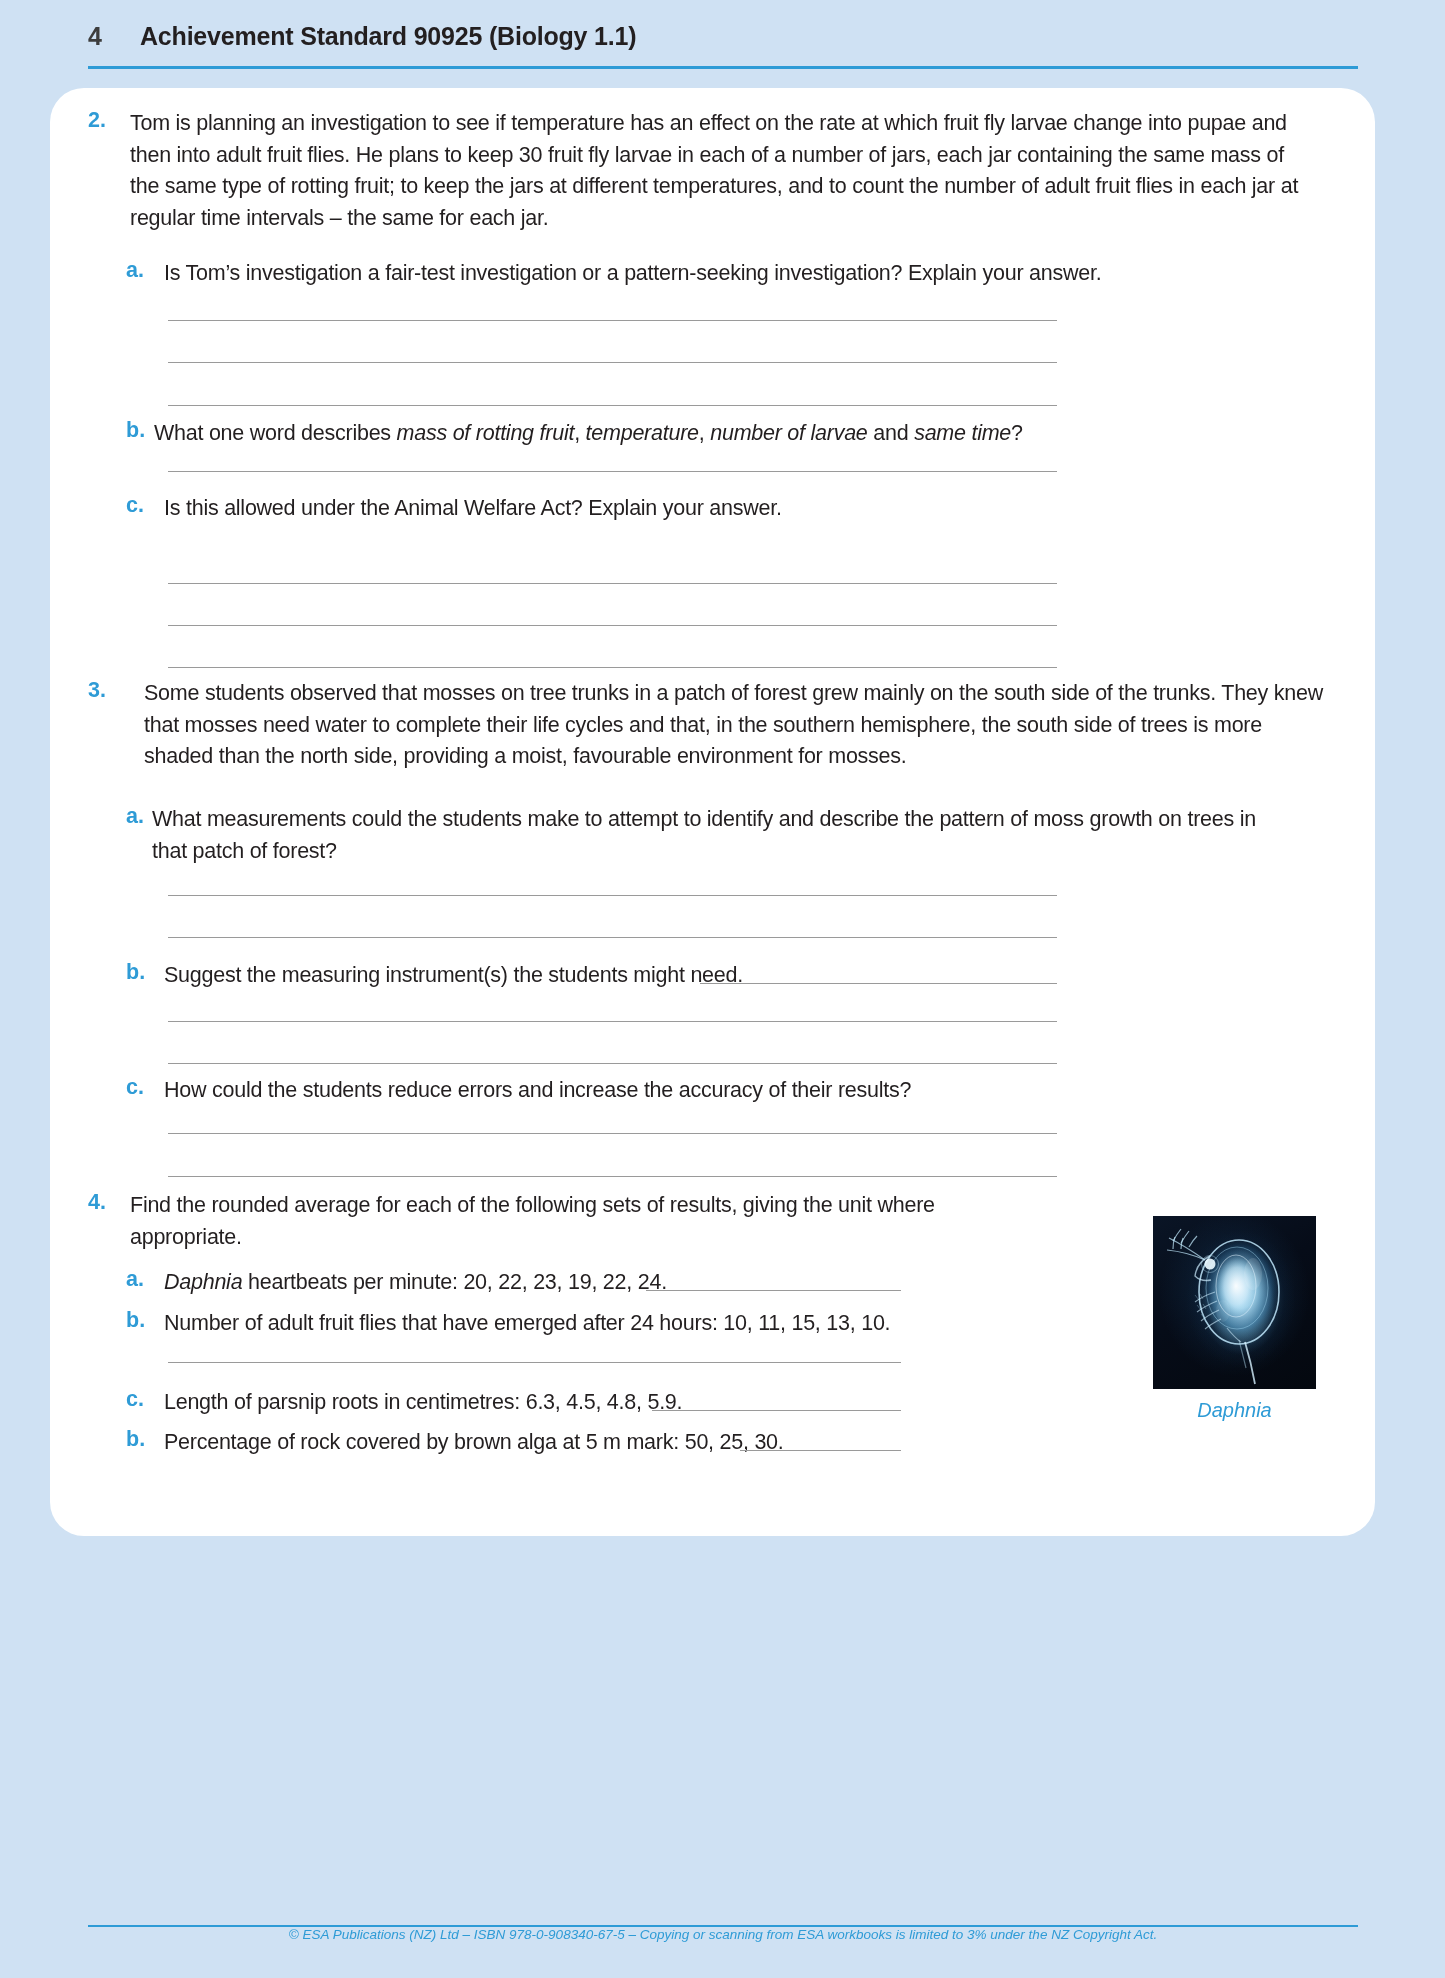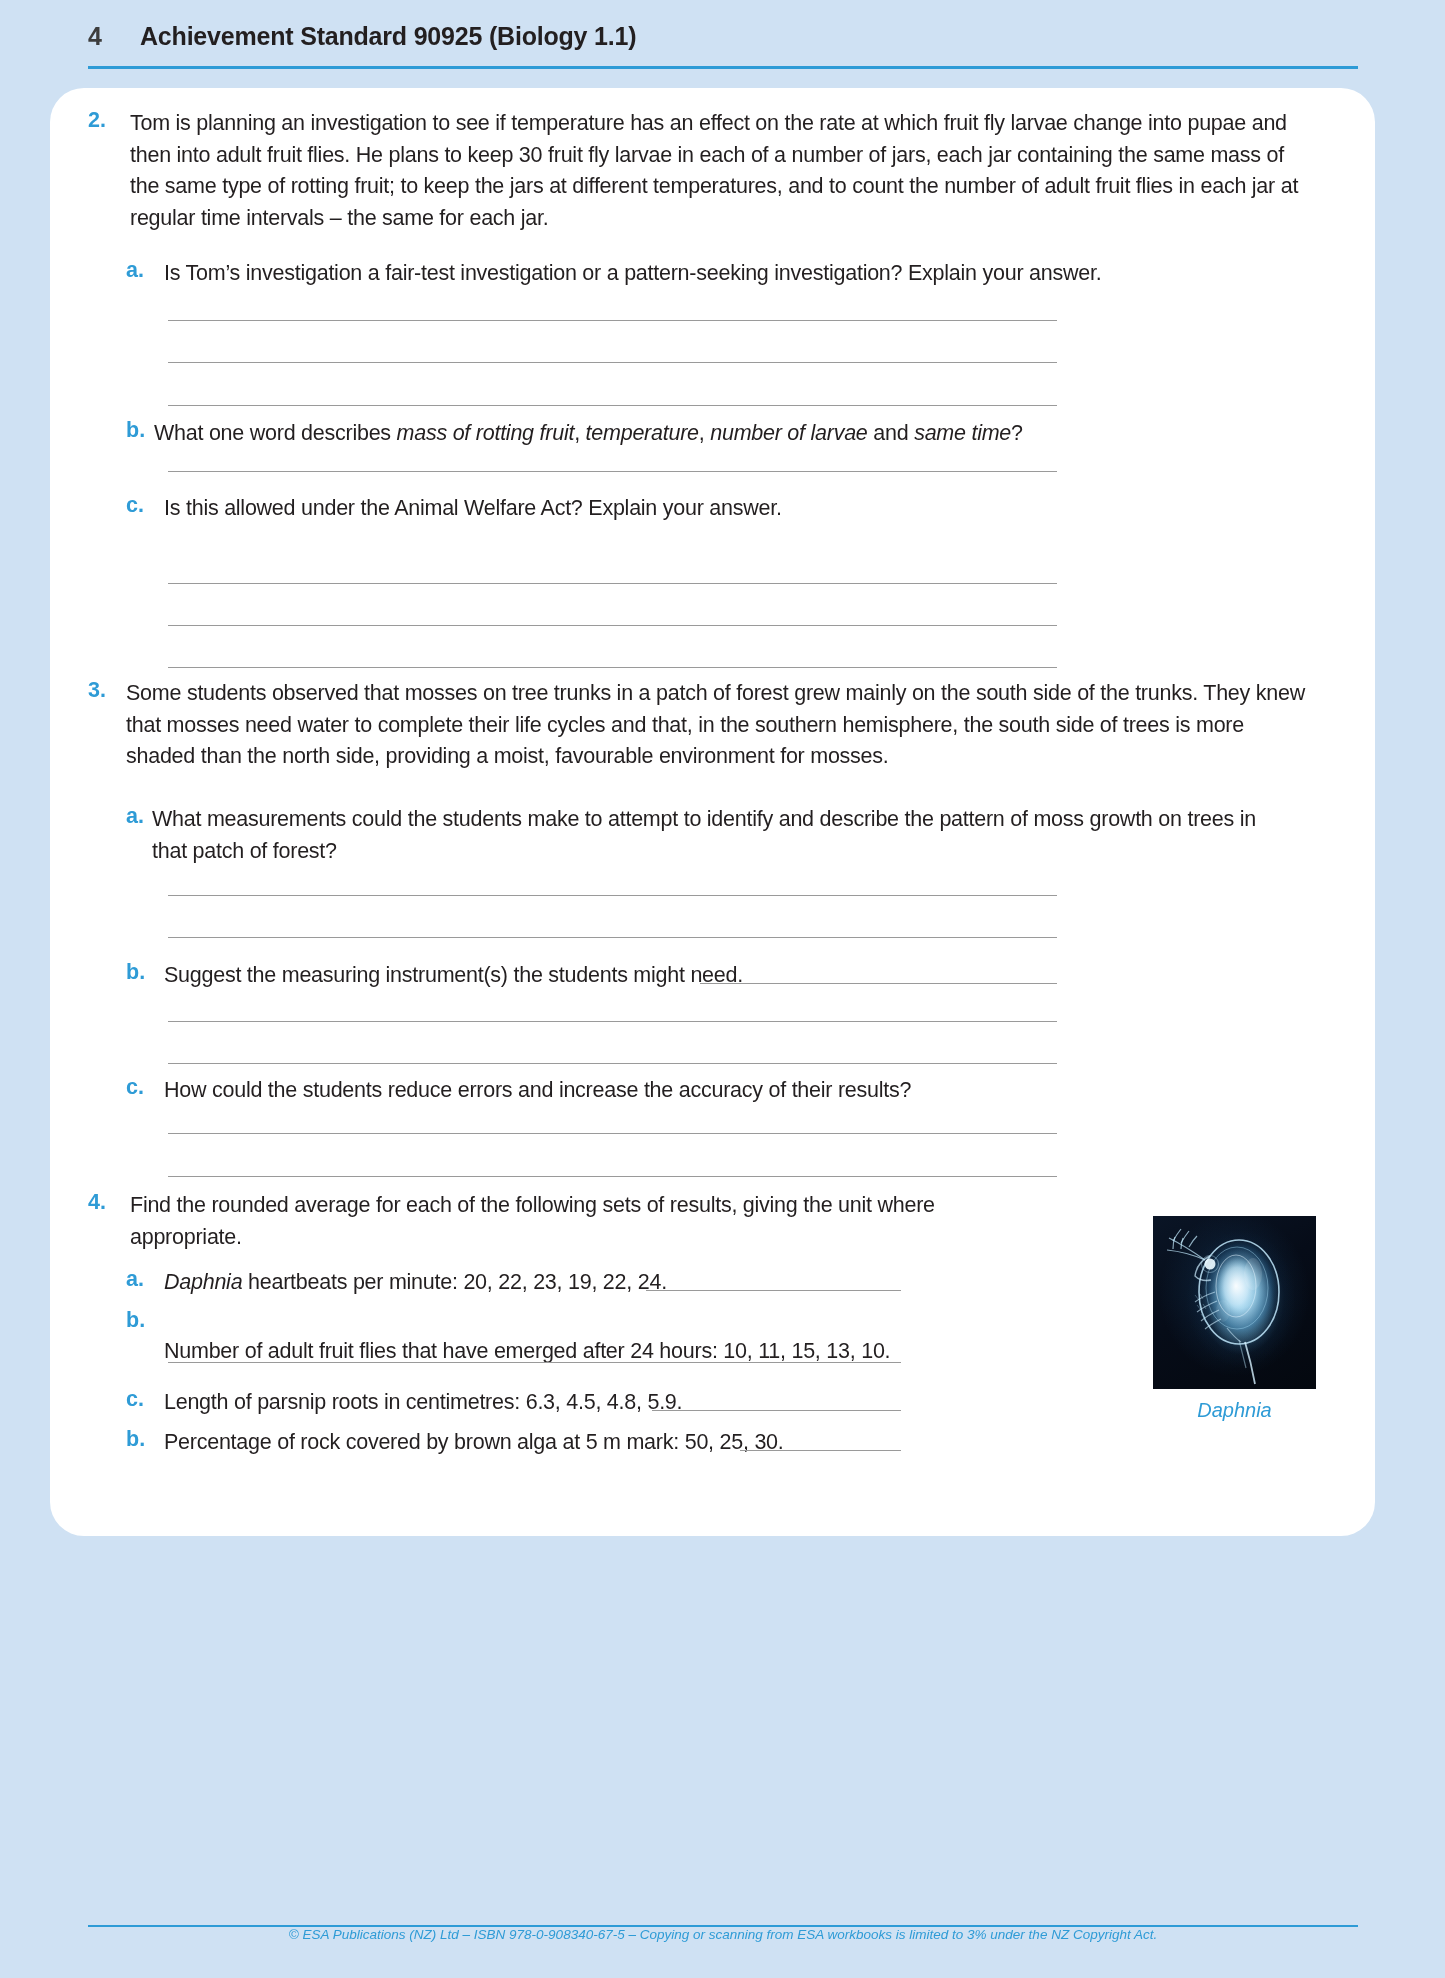--- a/index.html
+++ b/index.html
@@ -133,21 +133,21 @@
 <div class="q-block" style="left:126px; top:493px; width:1200px;">
   <span class="subnum" style="left:0; top:0;">c.</span>
   <div class="qtext" style="margin-left:38px; width:1150px;">Is this allowed under the Animal Welfare Act? Explain your answer.</div>
 </div>
 <div class="rule" style="left:168px; top:583px; width:889px;"></div>
 <div class="rule" style="left:168px; top:625px; width:889px;"></div>
 <div class="rule" style="left:168px; top:667px; width:889px;"></div>
 
 <div class="q-block" style="left:88px; top:678px; width:1235px;">
   <span class="qnum" style="left:0; top:0;">3.</span>
-  <div class="qtext" style="margin-left:38px; width:1188px;">Some students observed that mosses on tree trunks in a patch of forest grew mainly on the south side of the trunks. They knew that mosses need water to complete their life cycles and that, in the southern hemisphere, the south side of trees is more shaded than the north side, providing a moist, favourable environment for mosses.</div>
+  <div class="qtext" style="margin-left:56px; width:1188px;">Some students observed that mosses on tree trunks in a patch of forest grew mainly on the south side of the trunks. They knew that mosses need water to complete their life cycles and that, in the southern hemisphere, the south side of trees is more shaded than the north side, providing a moist, favourable environment for mosses.</div>
 </div>
 
 <div class="q-block" style="left:126px; top:804px; width:1200px;">
   <span class="subnum" style="left:0; top:0;">a.</span>
   <div class="qtext" style="margin-left:26px; width:1130px;">What measurements could the students make to attempt to identify and describe the pattern of moss growth on trees in that patch of forest?</div>
 </div>
 <div class="rule" style="left:168px; top:895px; width:889px;"></div>
 <div class="rule" style="left:168px; top:937px; width:889px;"></div>
 
 <div class="q-block" style="left:126px; top:960px; width:1200px;">
@@ -171,21 +171,21 @@
 </div>
 
 <div class="q-block" style="left:126px; top:1267px; width:900px;">
   <span class="subnum" style="left:0; top:0;">a.</span>
   <div class="qtext" style="margin-left:38px; width:860px;"><em>Daphnia</em><span> heartbeats per minute: 20, 22, 23, 19, 22, 24.</span></div>
 </div>
 <div class="rule-inline" style="left:646px; top:1290px; width:255px;"></div>
 
 <div class="q-block" style="left:126px; top:1308px; width:900px;">
   <span class="subnum" style="left:0; top:0;">b.</span>
-  <div class="qtext" style="margin-left:38px; width:860px;margin-top:28px;">Number of adult fruit flies that have emerged after 24 hours: 10, 11, 15, 13, 10.</div>
+  <div class="qtext" style="margin-left:38px; width:860px;">Number of adult fruit flies that have emerged after 24 hours: 10, 11, 15, 13, 10.</div>
 </div>
 <div class="rule" style="left:168px; top:1362px; width:733px;"></div>
 
 <div class="q-block" style="left:126px; top:1387px; width:900px;">
   <span class="subnum" style="left:0; top:0;">c.</span>
   <div class="qtext" style="margin-left:38px; width:860px;">Length of parsnip roots in centimetres: 6.3, 4.5, 4.8, 5.9.</div>
 </div>
 <div class="rule-inline" style="left:652px; top:1410px; width:249px;"></div>
 
 <div class="q-block" style="left:126px; top:1427px; width:900px;">

